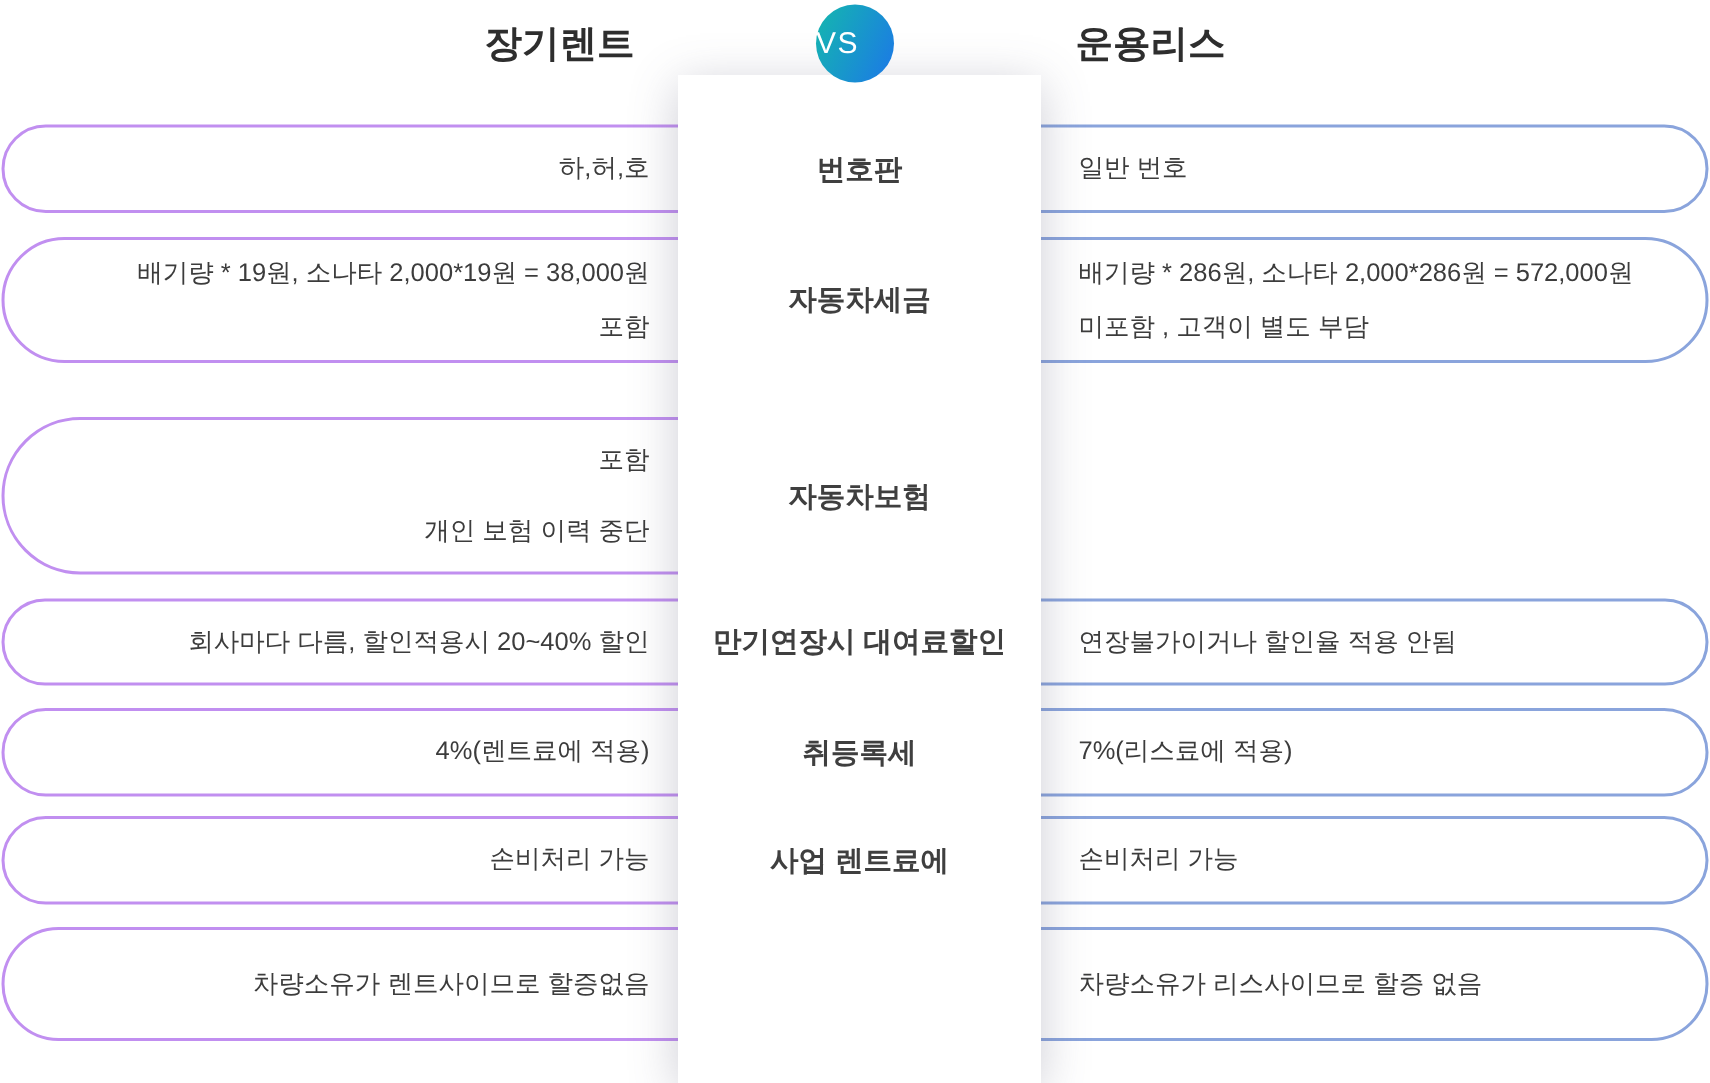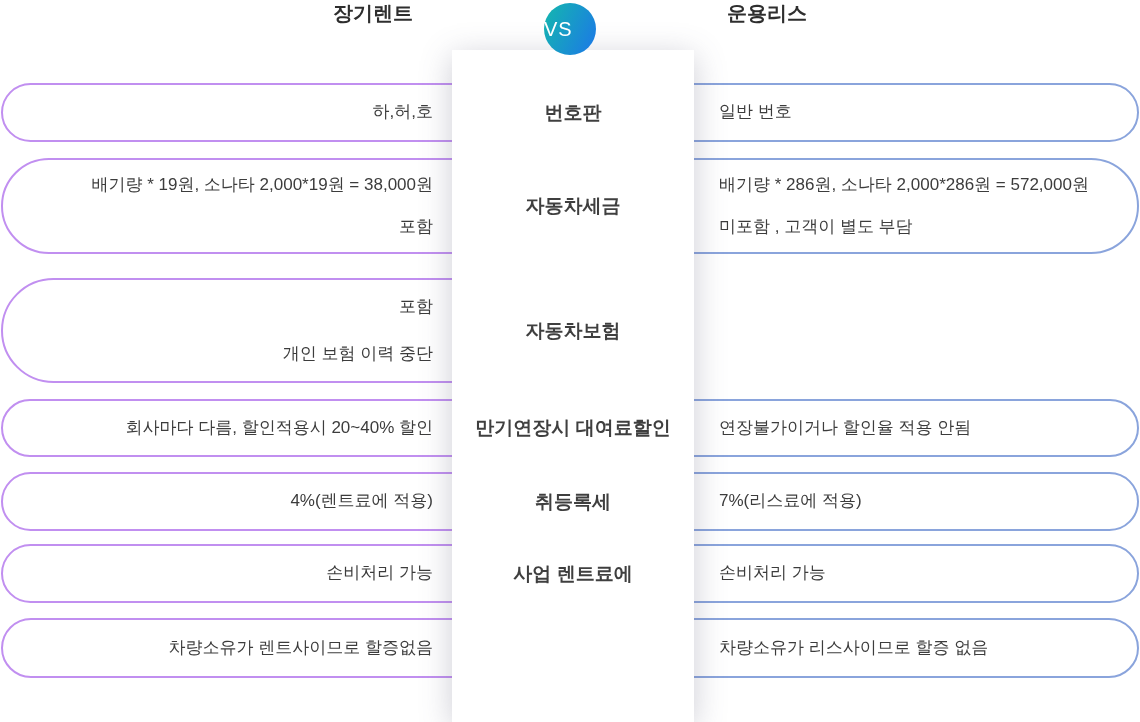--- a/index.html
+++ b/index.html
@@ -12,22 +12,22 @@
   }
   
   .center-col{
     position:absolute;left:452px;top:50px;bottom:0;width:242px;
     background:#ffffff;
     box-shadow:0 6px 30px rgba(90,90,115,0.30);
     z-index:2;
   }
   
   .hdr{
-    position:absolute;top:0;margin:0;
-    font-size:20px;font-weight:bold;color:#2e2e2e;
+    position:absolute;top:12px;margin:0;
+    font-size:25px;font-weight:bold;color:#2e2e2e;
     text-align:center;z-index:4;
   }
   .hdr-left{left:273px;width:200px;}
   .hdr-right{left:667px;width:200px;}
   
   .vs{
     position:absolute;left:544px;top:3px;width:52px;height:52px;
     border-radius:50%;
     background:linear-gradient(115deg,var(--vs-start,#14b8ad),var(--vs-end,#1c77e8));
     display:flex;align-items:center;justify-content:flex-start;
@@ -60,26 +60,26 @@
   }
   
   .label{
     position:absolute;left:452px;width:242px;
     display:flex;align-items:center;justify-content:center;
     font-size:19px;font-weight:bold;color:#3f3f3f;
     z-index:3;text-align:center;
   }
   
   .r1{top:83px;height:59px;}
-  .r2{top:158px;height:96px;}
+  .r2{top:158px;height:84px;}
   .r3{top:278px;height:105px;}
   .r4{top:399px;height:58px;}
   .r5{top:472px;height:59px;}
   .r6{top:544px;height:59px;}
-  .r7{top:618px;height:60px;}
+  .r7{top:618px;height:76px;}
 </style>
 </head>
 <body>
 
 <div class="board">
 
   <div class="center-col"></div>
 
   <h2 class="hdr hdr-left">장기렌트</h2>
   <div class="vs">

